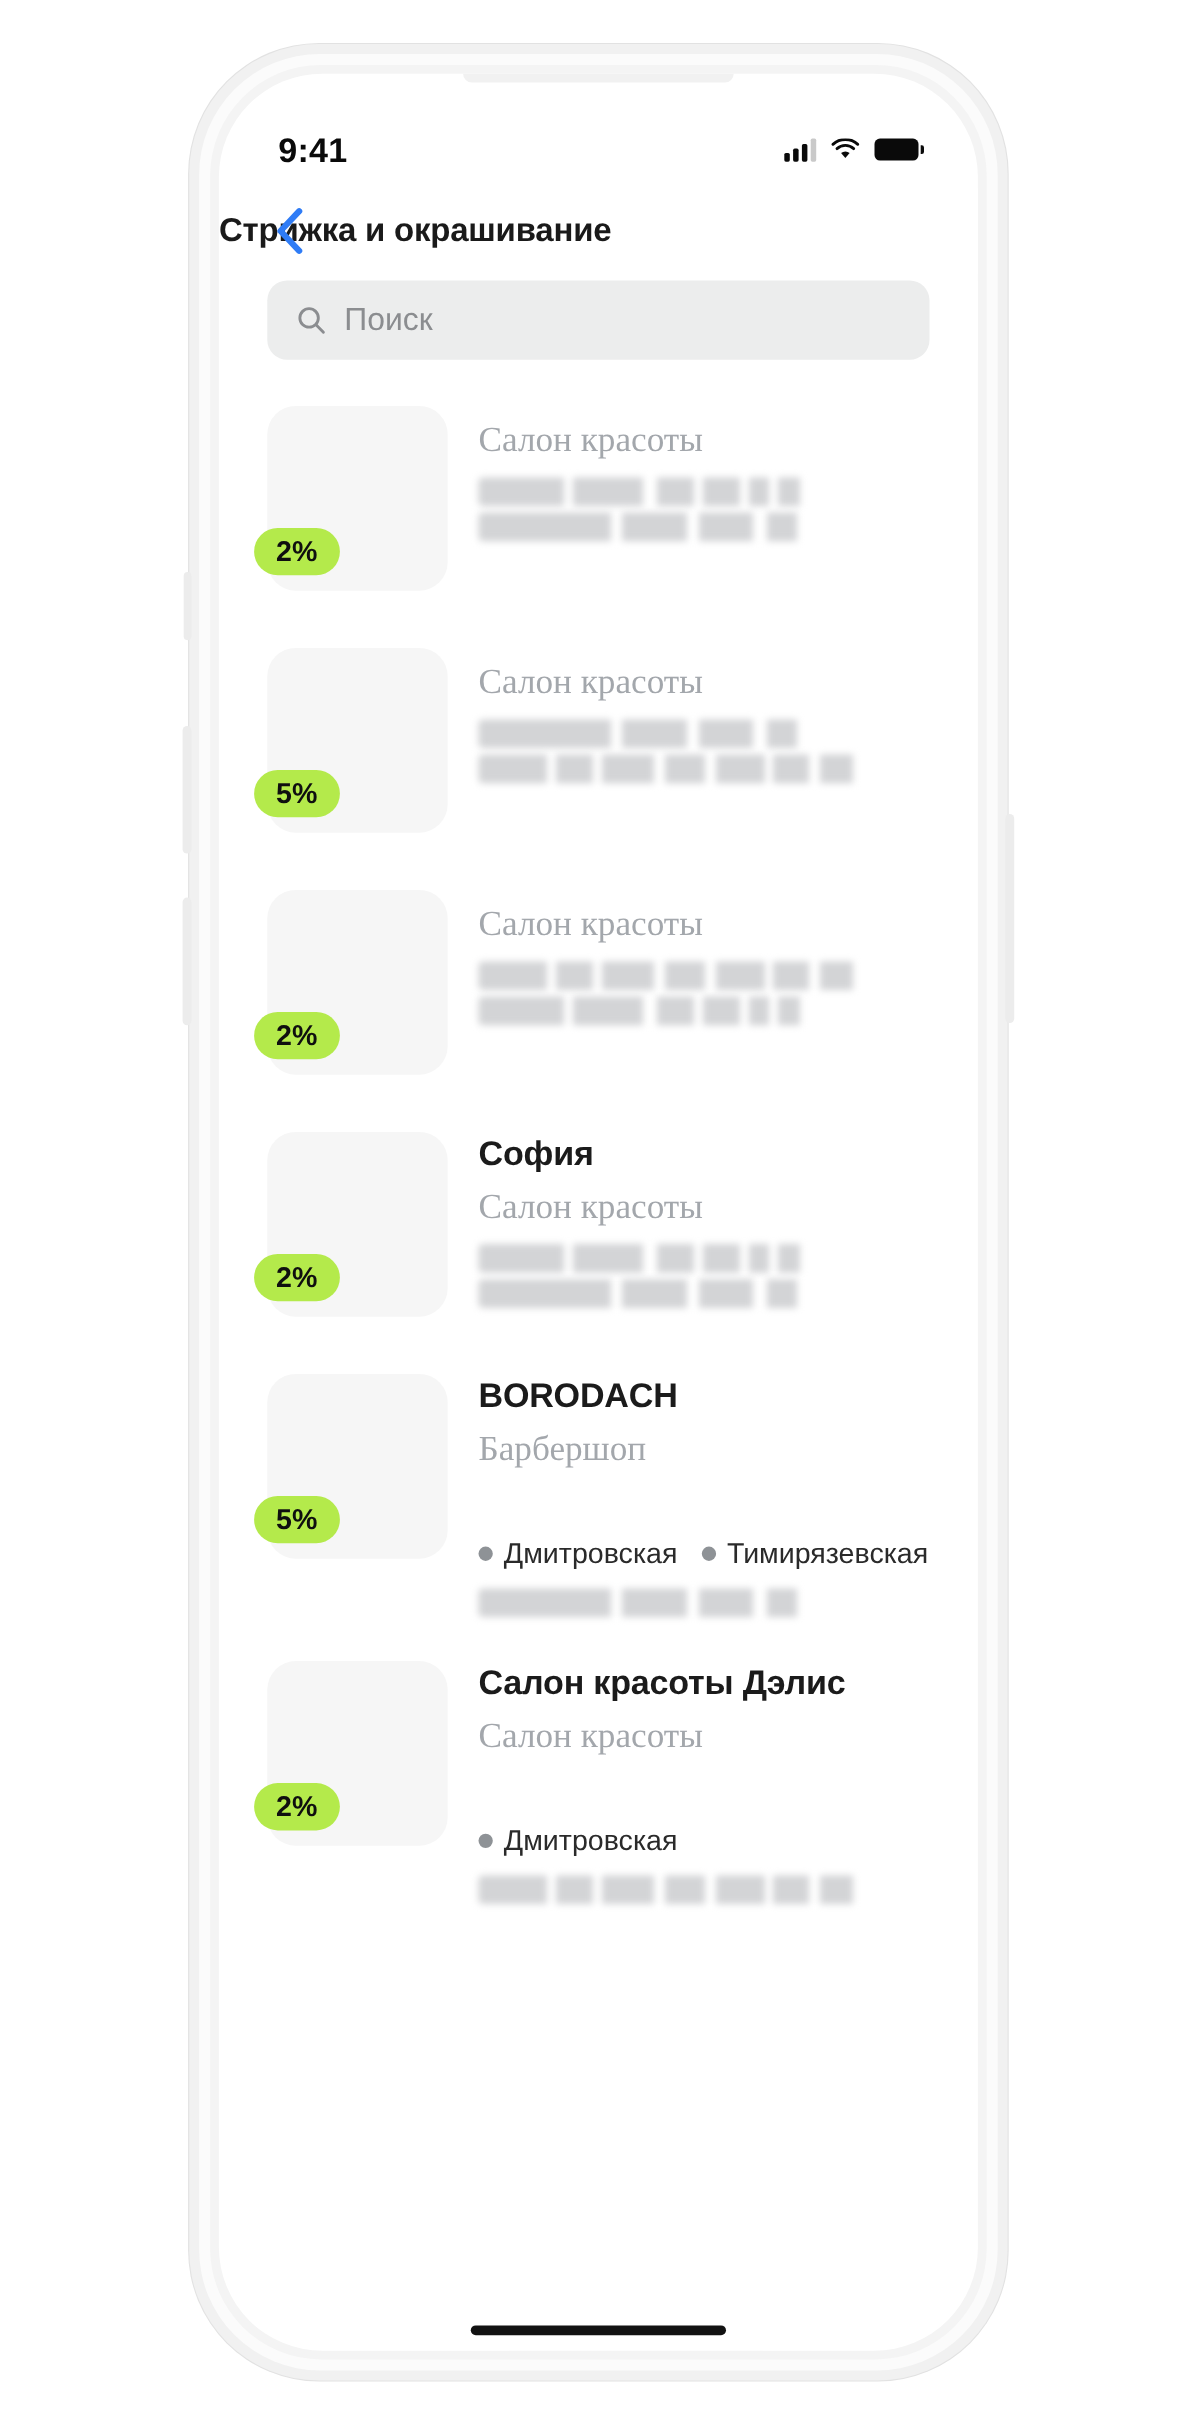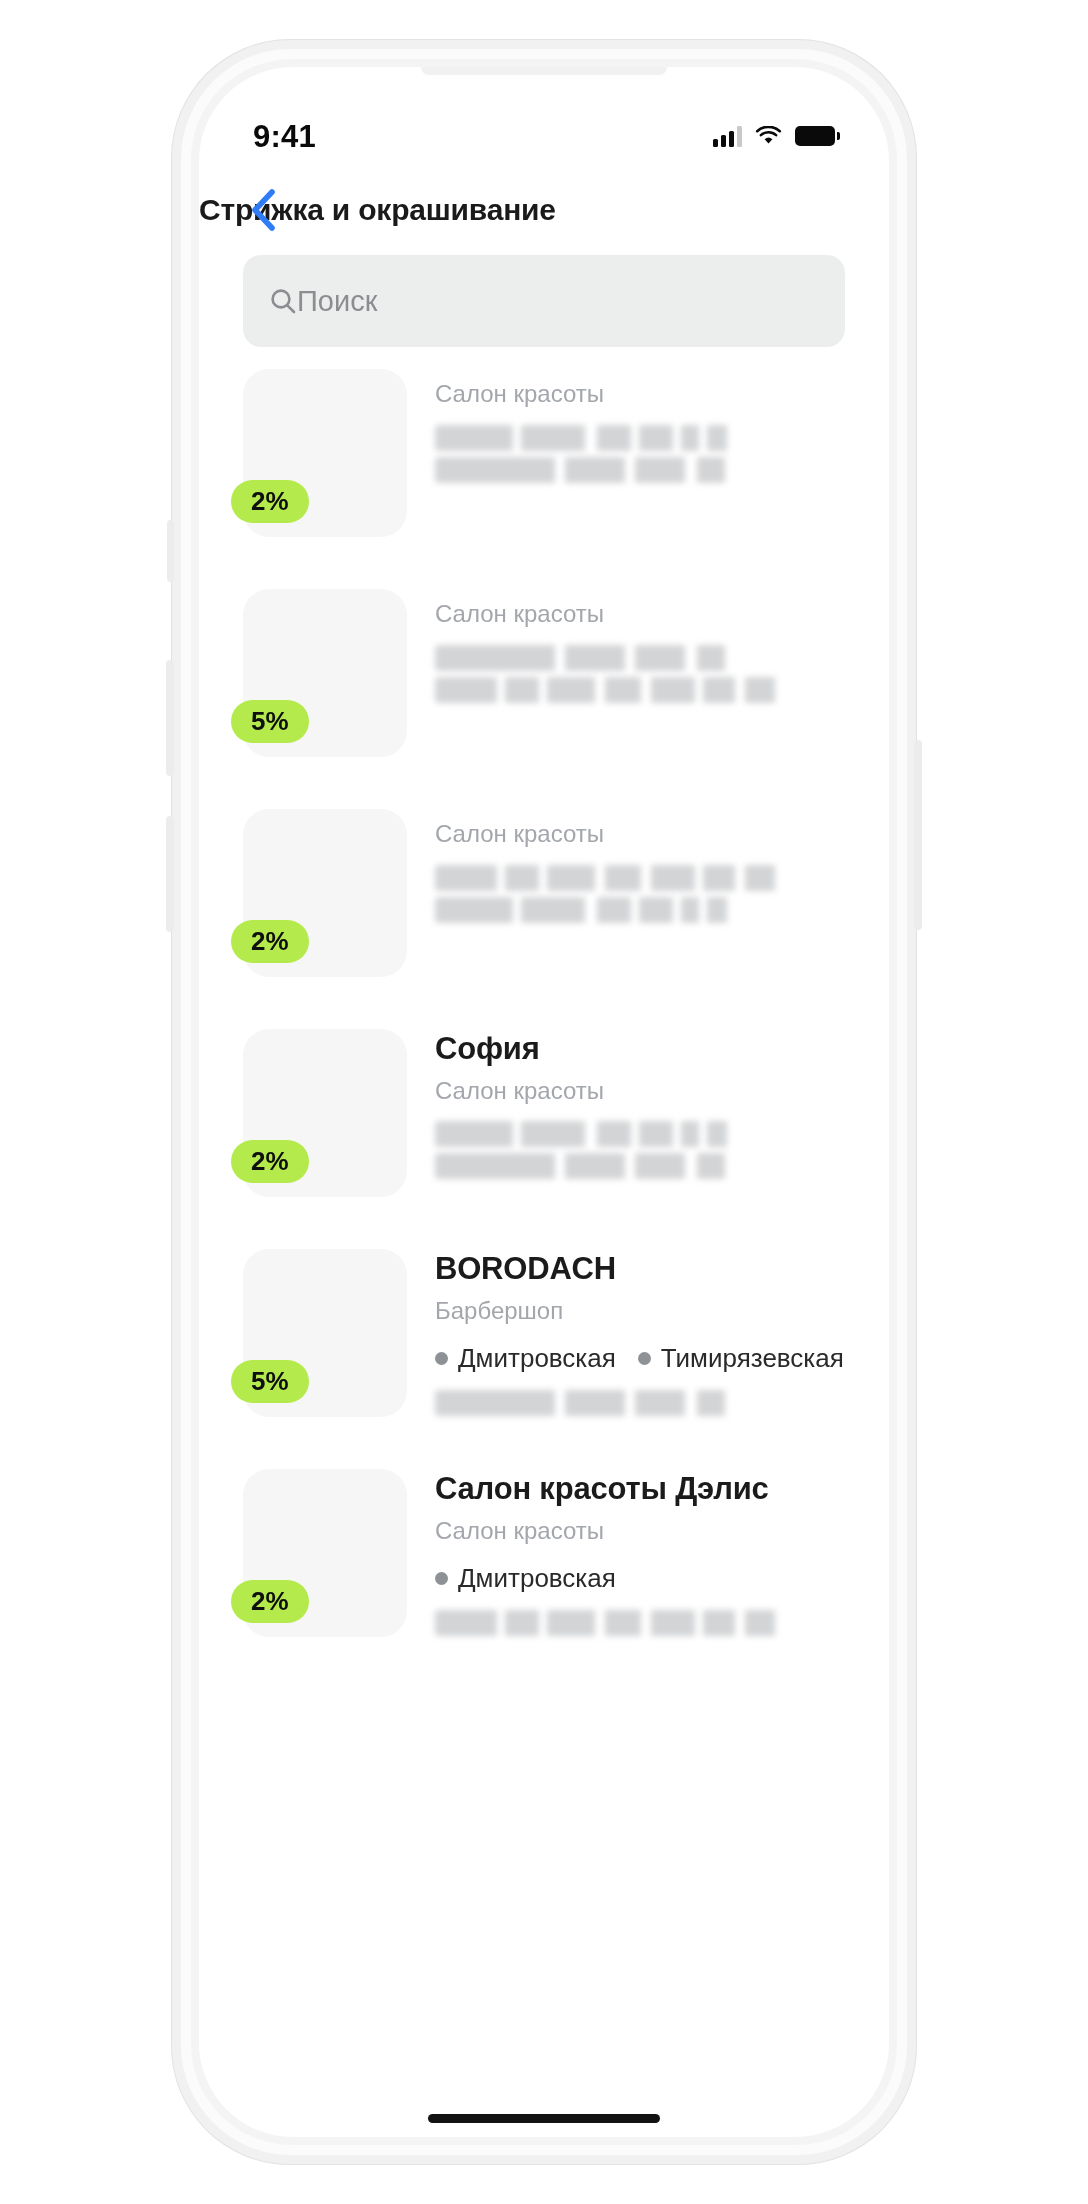--- a/index.html
+++ b/index.html
@@ -108,22 +108,22 @@
     font-size:30px; font-weight:700; color:#1a1a1a;
     letter-spacing:-0.2px;
   }
 
   
   .search-wrap {
     position:absolute; top:188px; left:0; right:0;
     padding:0 44px; z-index:5; background:#ffffff;
   }
   .search-field {
-    height:92px; background:#eceded; border-radius:18px;
-    display:flex; align-items:center; padding:0 26px;
+    height:72px; background:#eceded; border-radius:18px;
+    display:flex; align-items:center; gap:16px; padding:0 26px;
   }
   .search-ph { font-size:29px; color:#8b8d90; }
 
   
   .list {
     position:absolute; top:272px; left:0; right:0; bottom:0;
     overflow:hidden; padding:0 44px;
   }
   .card {
     display:flex; gap:28px; padding:30px 0 10px 0;
@@ -140,27 +140,27 @@
     font-size:26px; font-weight:700;
     border-radius:22px; padding:7px 20px;
     line-height:1.12;
   }
   .info { flex:1; min-width:0; padding-top:2px; }
   .name {
     font-size:31px; font-weight:700; color:#1b1b1b;
     letter-spacing:-0.2px; line-height:1.18;
   }
   .category {
-    font-size:24px; color:#a3a7ac; margin-top:9px; line-height:1.2;
+    font-size:32px; color:#a3a7ac; margin-top:9px; line-height:1.2;font-family:Liberation Serif, serif;
   }
   .metro {
     display:flex; flex-wrap:wrap; gap:7px 22px;
     margin-top:18px;
   }
-  .metro-item { display:flex; align-items:center; gap:10px; }
+  .metro-item { display:flex; align-items:center; gap:10px;margin-top:44px; }
   .metro-dot {
     width:13px; height:13px; border-radius:50%; background:#8e9296; flex:0 0 13px;
   }
   .metro-label { font-size:26px; color:#2a2a2a; }
 
   
   .redact { margin-top:16px; display:flex; flex-direction:column; gap:6px; }
   .redact-row {
     height:26px; border-radius:4px;
     filter:blur(3.2px);

